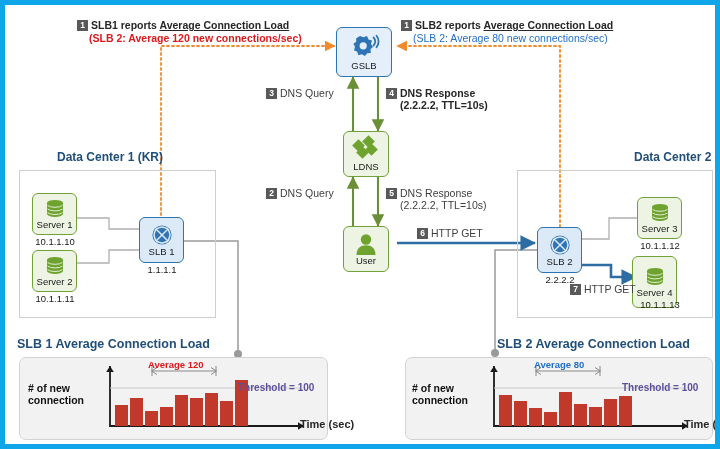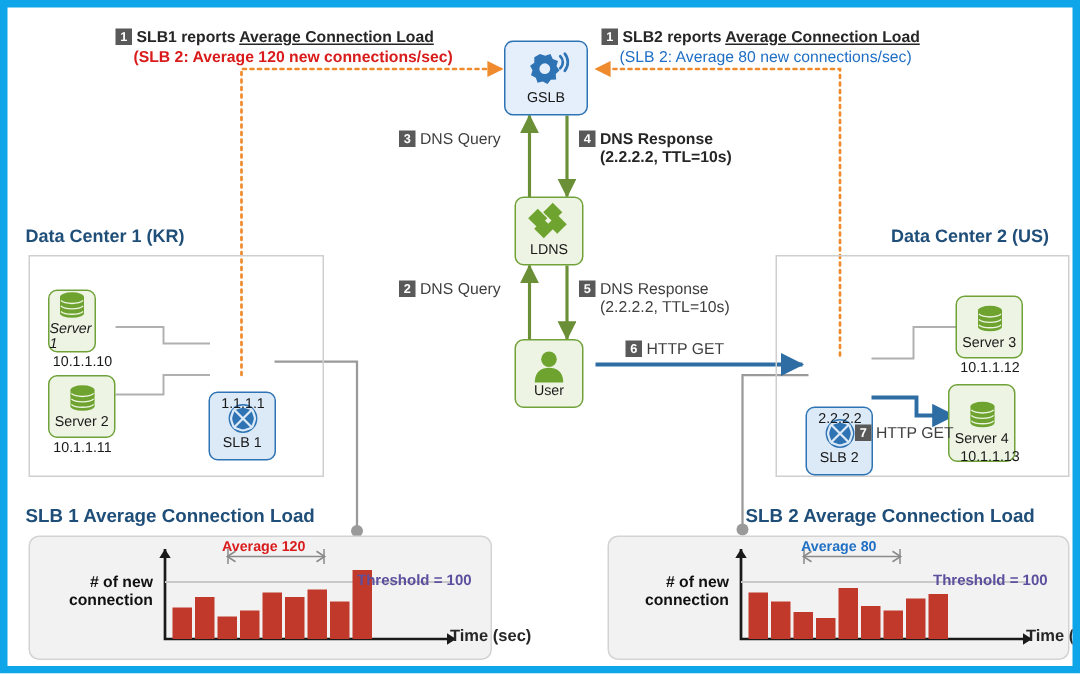--- a/index.html
+++ b/index.html
@@ -9,38 +9,38 @@
 
   
   .stepnum{display:inline-block;width:11px;height:11px;line-height:11px;text-align:center;
            background:#595959;color:#fff;font-size:8.5px;font-weight:bold;vertical-align:1px;margin-right:3px;
            font-family:"Liberation Sans",sans-serif;}
   .lbl{font-size:10.5px;color:#3f3f3f;white-space:nowrap;}
   .lbl-b{font-size:10.5px;color:#262626;font-weight:bold;white-space:nowrap;}
   .underline{text-decoration:underline;}
   .red{color:#d91b1b;font-weight:bold;}
   .blue{color:#1f6fc4;font-weight:normal;}
-  .dcTitle{font-size:12px;font-weight:bold;color:#1f4e79;white-space:nowrap;}
+  .dcTitle{font-size:12px;font-weight:bold;color:#1f4e79;white-space:nowrap;margin-left:40px;}
   .chartTitle{font-size:12.5px;font-weight:bold;color:#1f4e79;white-space:nowrap;}
   .ip{font-size:9.5px;color:#1a1a1a;text-align:center;white-space:nowrap;}
 
   
   .node{box-sizing:border-box;border-radius:6px;display:flex;flex-direction:column;
         align-items:center;justify-content:center;}
   .node .cap{font-size:9.5px;color:#1a1a1a;line-height:10px;margin-top:1px;}
   .green-node{background:#edf4e3;border:1.6px solid #71a23a;}
-  .blue-node{background:#dce9f7;border:1.6px solid #2e74b5;margin-top:44px;}
+  .blue-node{background:#dce9f7;border:1.6px solid #2e74b5;}
   .gslb-node{background:#e4effb;border:1.8px solid #2e74b5;}
 
   
   .dcFrame{border:1.4px solid #cfcfcf;background:transparent;box-sizing:border-box;}
 
   
   .chartPanel{background:#f2f2f2;border:1.2px solid #d3d3d3;border-radius:7px;box-sizing:border-box;}
-  .axisLabel{font-size:10.5px;font-weight:bold;color:#111;line-height:12px;text-align:right;}
+  .axisLabel{font-size:10.5px;font-weight:bold;color:#111;line-height:12px;text-align:left;}
   .thresholdTxt{font-size:10px;font-weight:bold;color:#5b4f9e;white-space:nowrap;}
   .avgTxt{font-size:9.5px;font-weight:bold;white-space:nowrap;}
   .dot{position:absolute;width:8px;height:8px;border-radius:50%;background:#9a9a9a;}
   svg{display:block;overflow:visible;}
 </style>
 </head>
 <body>
 
 <div id="page">
 
@@ -153,21 +153,21 @@
     <svg width="24" height="22" viewBox="0 0 24 22">
       <circle cx="12" cy="6.5" r="5.2" fill="#6ea32f"></circle>
       <path d="M2.5,22 C2.5,14.8 7,12.2 12,12.2 C17,12.2 21.5,14.8 21.5,22 Z" fill="#6ea32f"></path>
     </svg>
     <div class="cap">User</div>
   </div>
 
   <div class="abs dcTitle" style="left:12px;top:145px;">Data Center 1 (KR)</div>
   <div class="abs dcFrame" style="left:14px;top:165px;width:197px;height:148px;"></div>
 
-  <div class="node green-node abs" style="left:27px;top:188px;width:32px;height:42px;font-style:italic;">
+  <div class="node green-node abs" style="left:27px;top:188px;width:45px;height:42px;">
     <svg width="22" height="20" viewBox="0 0 22 20">
       <g fill="#6ea32f">
         <ellipse cx="11" cy="4" rx="8" ry="3.1"></ellipse>
         <rect x="3" y="4" width="16" height="3.4"></rect>
         <ellipse cx="11" cy="7.6" rx="8" ry="3.1"></ellipse>
         <rect x="3" y="7.6" width="16" height="3.4"></rect>
         <ellipse cx="11" cy="11.2" rx="8" ry="3.1"></ellipse>
         <rect x="3" y="11.2" width="16" height="3.4"></rect>
         <ellipse cx="11" cy="14.8" rx="8" ry="3.1"></ellipse>
       </g>

